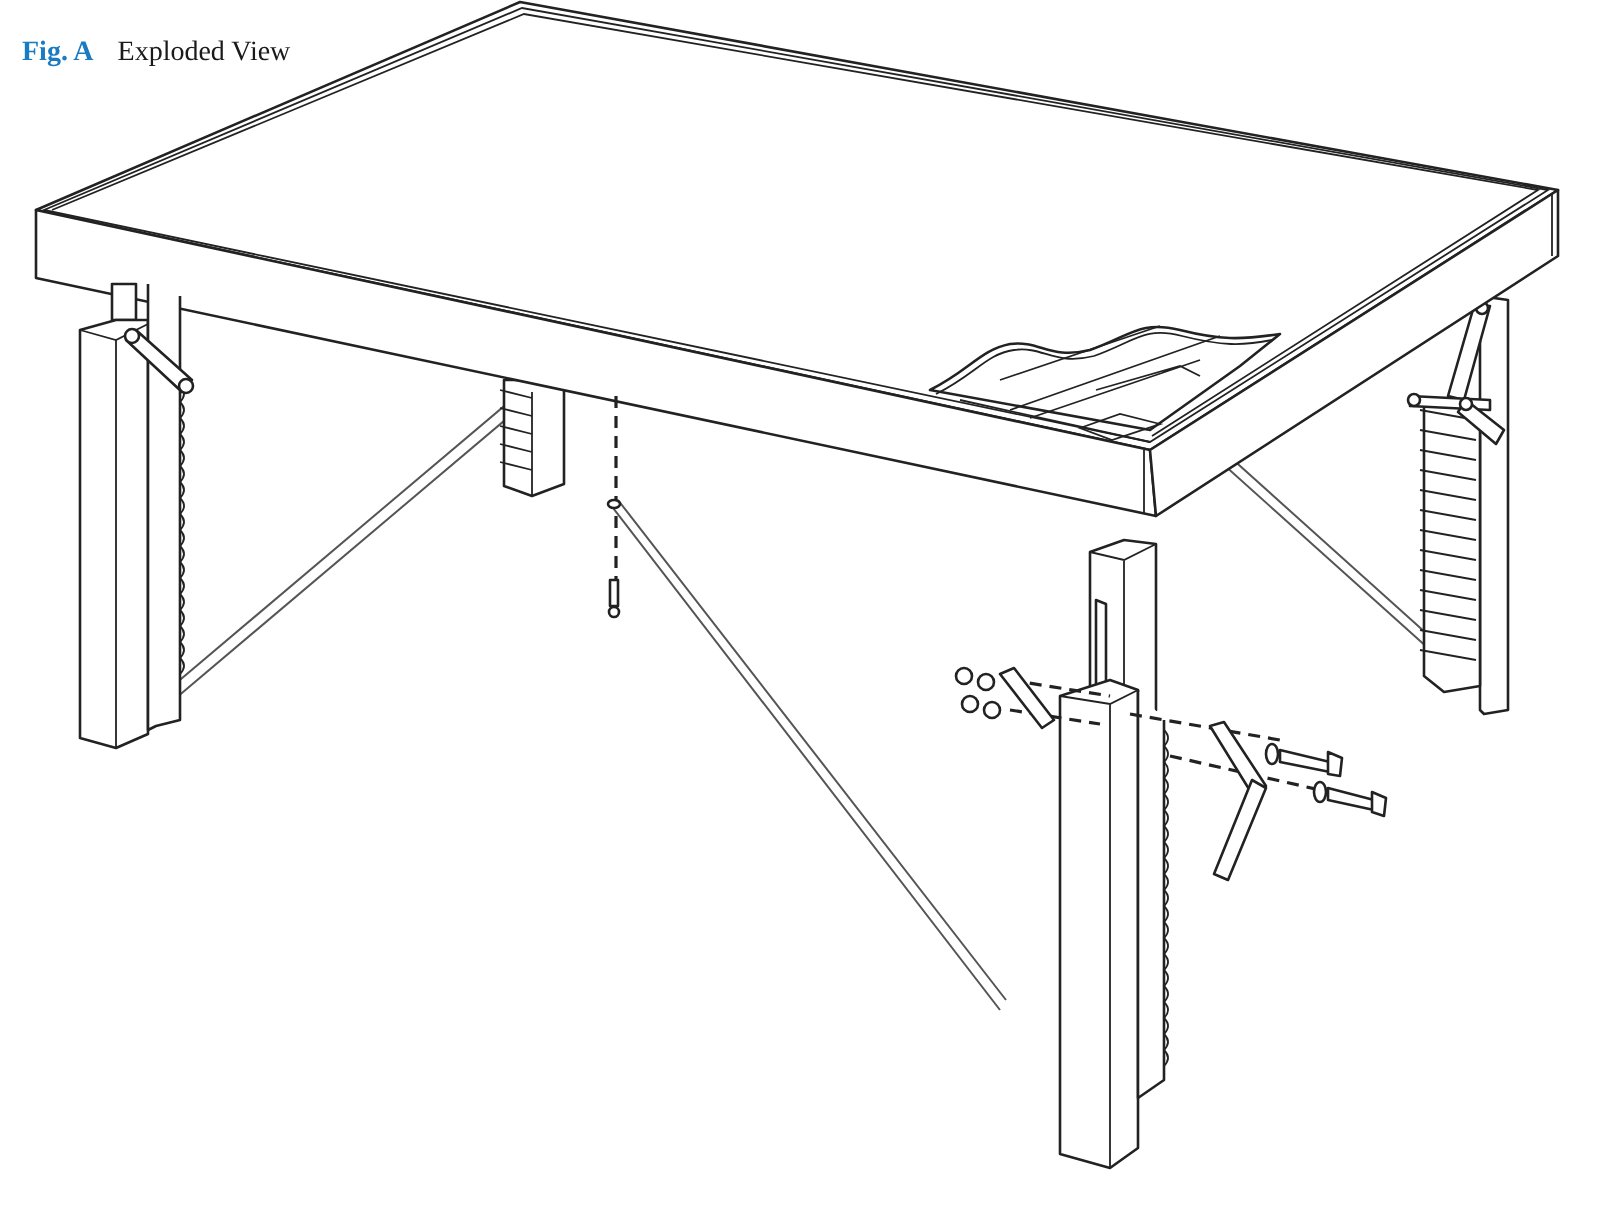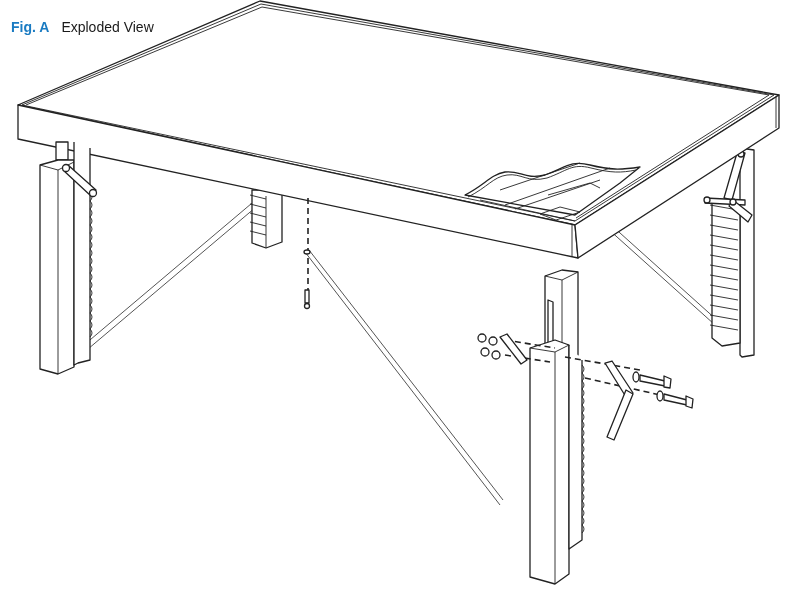--- a/index.html
+++ b/index.html
@@ -1,17 +1,17 @@
 <!DOCTYPE html>
 <html><head>
 <meta charset="utf-8">
 <style>
   html, body { margin: 0; padding: 0; background: #ffffff; }
   body { width: 800px; height: 606px; position: relative; overflow: hidden; font-family: "DejaVu Sans", sans-serif; }
-  .caption { position: absolute; left: 11px; top: 19px; font-size: 14px; color: #1a1a1a; font-family: Liberation Sans, sans-serif; }
+  .caption { position: absolute; left: 11px; top: 19px; font-size: 14px; color: #1a1a1a; font-family: Liberation Serif, serif; }
   .caption .fig { color: #1a7bc2; font-weight: bold; margin-right: 12px; }
   .scale { position: absolute; left: 513px; top: 74px; font-family: "Liberation Serif", "DejaVu Serif", serif; font-size: 38px; color: #e6178a; }
   svg { position: absolute; left: 0; top: 0; }
   .th { fill: none; stroke: #222; stroke-width: 0.9; }
   .fill { fill: #fff; stroke: #222; stroke-width: 1.3; stroke-linejoin: round; }
   .dash { fill: none; stroke: #222; stroke-width: 1.6; stroke-dasharray: 6 4; }
   .rod { fill: none; stroke: #555; stroke-width: 1; }
 </style>
 </head>
 <body>

